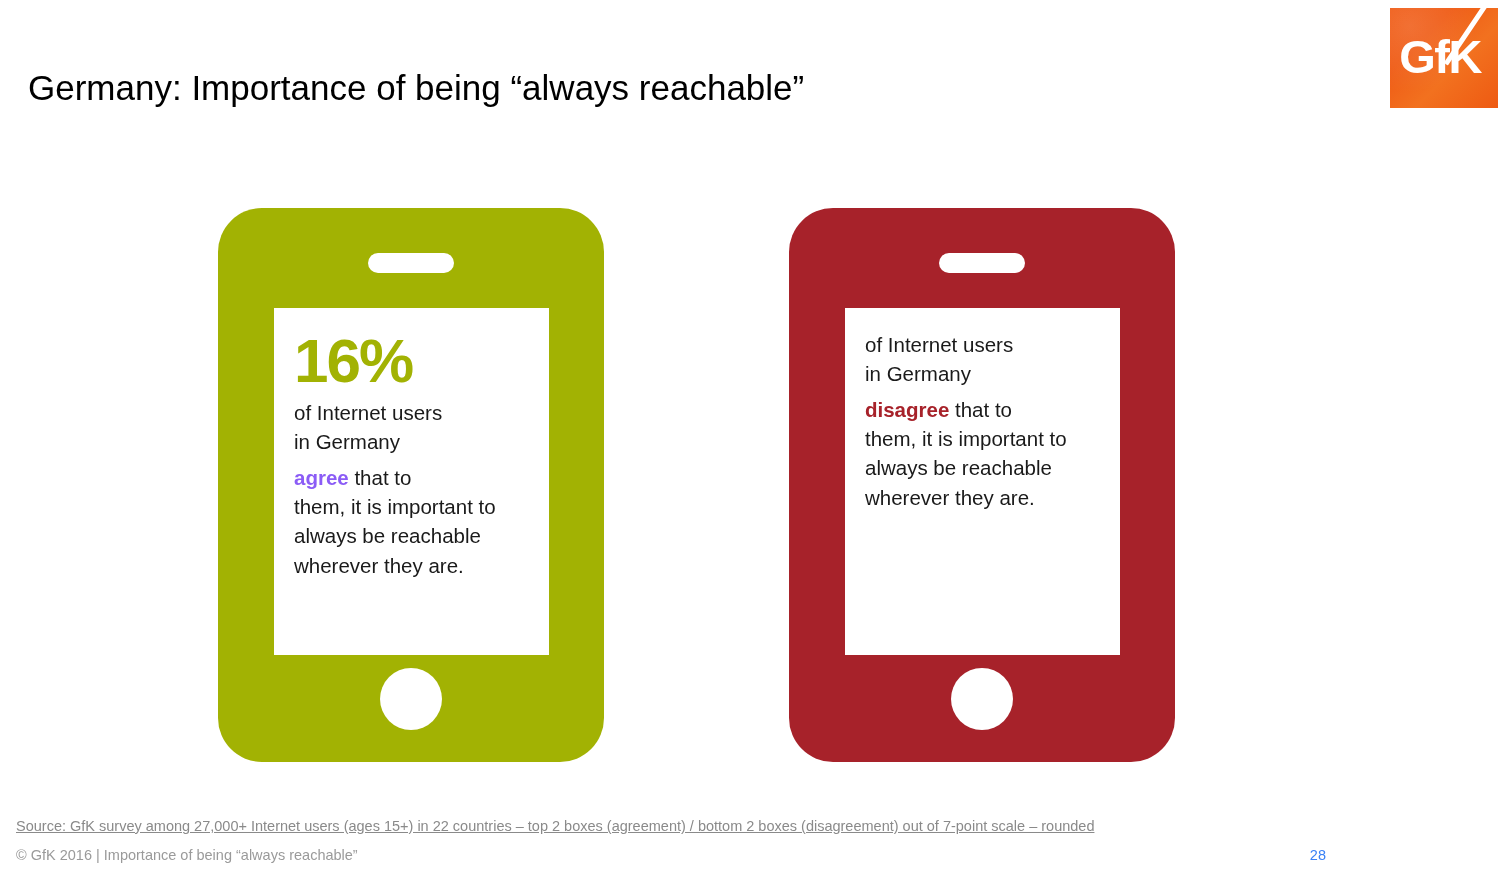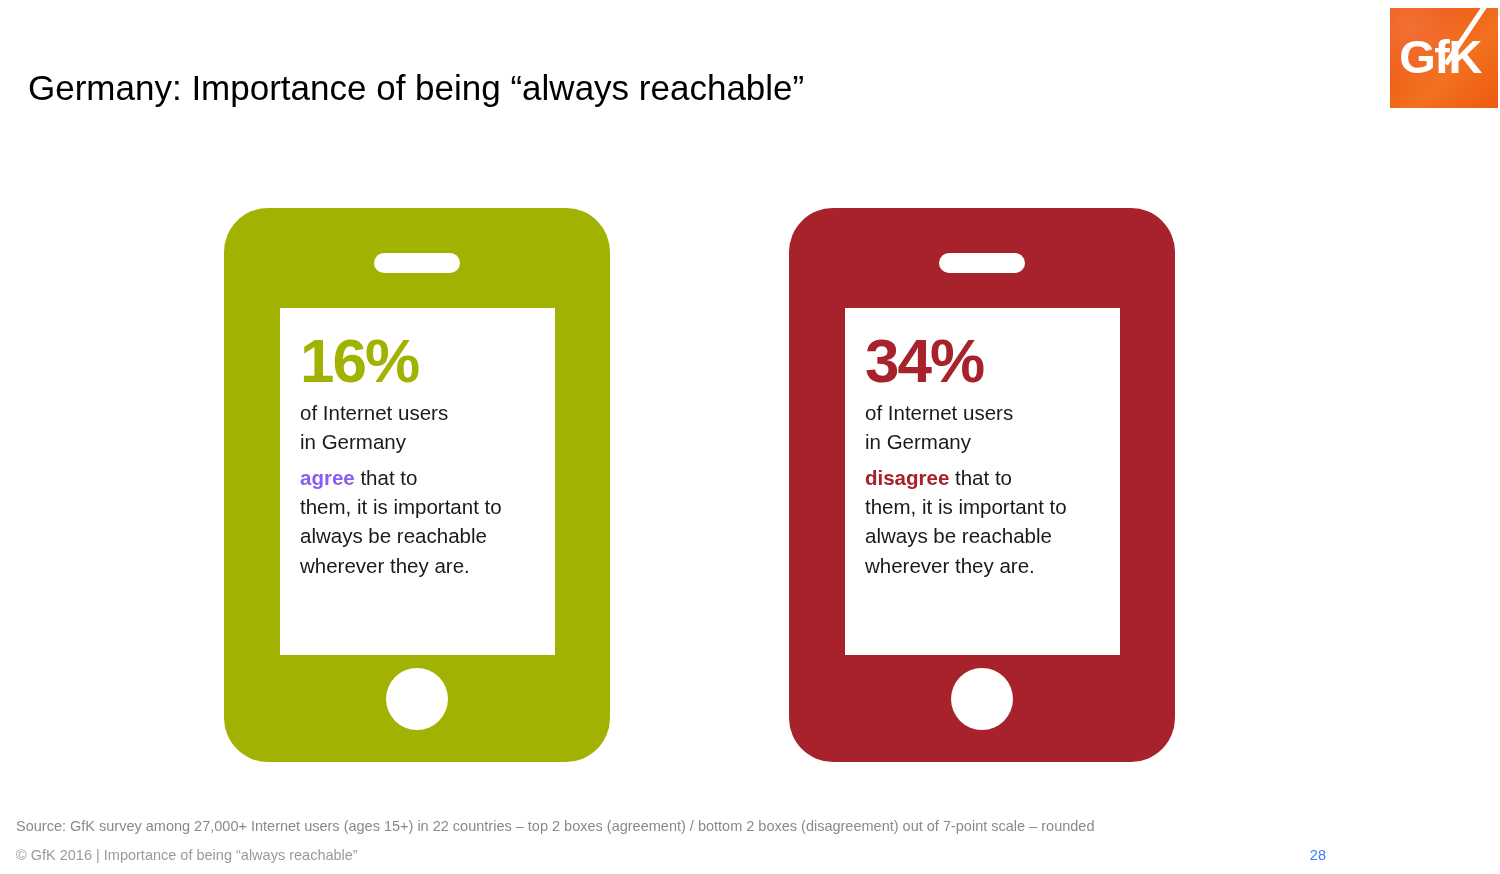--- a/index.html
+++ b/index.html
@@ -74,21 +74,21 @@
   }
 
   
   .phone {
     position: absolute;
     width: 386px;
     height: 554px;
     border-radius: 44px;
     top: 208px;
   }
-  .phone.green  { left: 224px; background: #A2B203; text-decoration: underline; }
+  .phone.green  { left: 218px; background: #A2B203; text-decoration: underline; }
   .phone.red    { left: 789px; background: #A7222A; }
 
   .speaker {
     position: absolute;
     width: 86px;
     height: 20px;
     border-radius: 10px;
     background: #ffffff;
     top: 45px;
     left: 50%;
@@ -139,20 +139,21 @@
   .emph.red   { color: #A7222A; }
 
   
   .source-line {
     position: absolute;
     left: 16px;
     top: 818px;
     font-size: 14.5px;
     color: #8a8a8a;
     white-space: nowrap;
+    text-decoration: underline;
   }
   .footer-bar {
     position: absolute;
     left: 0;
     top: 847px;
     width: 1344px;
     height: 27px;
   }
   .footer-left {
     position: absolute;
@@ -194,21 +195,20 @@
       <span>always be reachable</span><br>
       <span>wherever they are.</span>
     </div>
   </div>
   <div class="home-button"></div>
 </div>
 
 <div class="phone red">
   <div class="speaker"></div>
   <div class="screen">
-    <div class="big-stat red">34%</div>
     <div class="body-text">
       <span>of Internet users</span><br>
       <span>in Germany</span>
       <span class="gap"></span>
       <span class="emph red">disagree</span><span> that to</span><br>
       <span>them, it is important to</span><br>
       <span>always be reachable</span><br>
       <span>wherever they are.</span>
     </div>
   </div>

